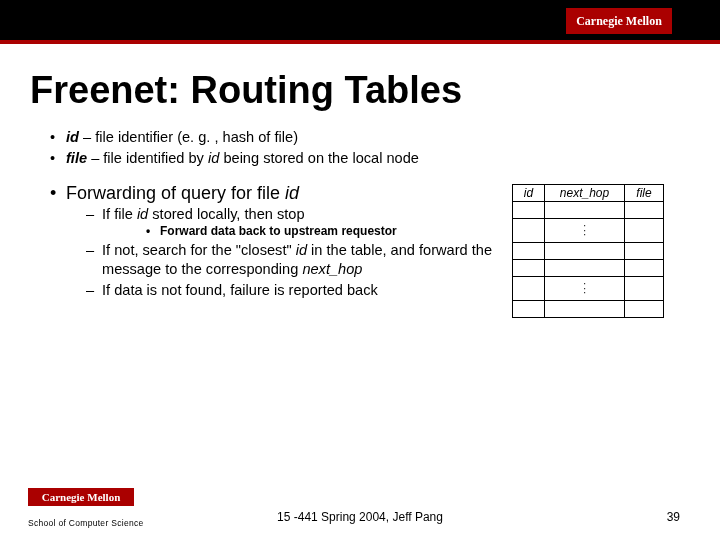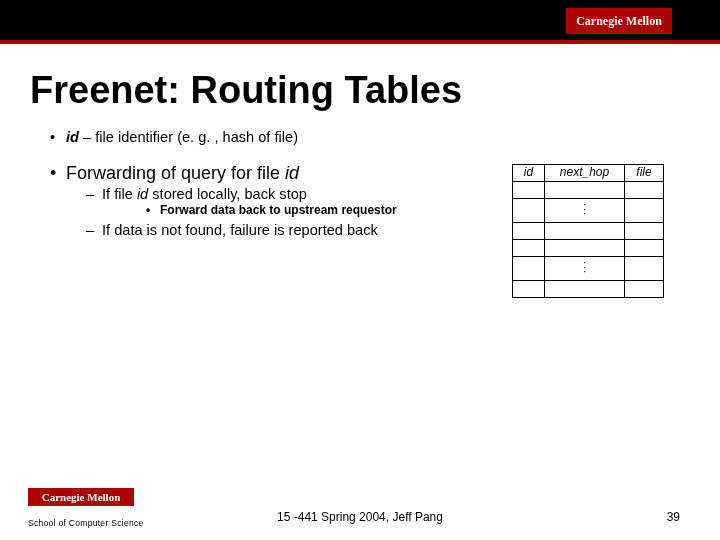--- a/index.html
+++ b/index.html
@@ -104,33 +104,39 @@
 </div>
 
 <h1 class="title">Freenet: Routing Tables</h1>
 
 <div class="body">
 
   <ul class="bul">
     <li>
       <span class="bi">id</span><span> – file identifier (e. g. , hash of file)</span>
     </li>
+    <li>
+      <span class="bi">file</span><span> – file identified by </span><span class="i">id</span><span> being stored on the local node</span>
+    </li>
   </ul>
 
   <div class="content-row sp">
     <div class="content-col">
       <ul class="bul" style="font-size:18px;">
         <li>
           <span>Forwarding of query for file </span><span class="i">id</span>
           <ul class="sub1" style="font-size:14.6px;">
             <li>
-              <span>If file </span><span class="i">id</span><span> stored locally, back stop</span>
+              <span>If file </span><span class="i">id</span><span> stored locally, then stop</span>
               <ul class="sub2">
                 <li>Forward data back to upstream requestor</li>
               </ul>
+            </li>
+            <li>
+              <span>If not, search for the "closest" </span><span class="i">id</span><span> in the table, and forward the message to the corresponding </span><span class="i">next_hop</span>
             </li>
             <li>
               <span>If data is not found, failure is reported back</span>
             </li>
           </ul>
         </li>
       </ul>
     </div>
 
     <div class="table-col">

